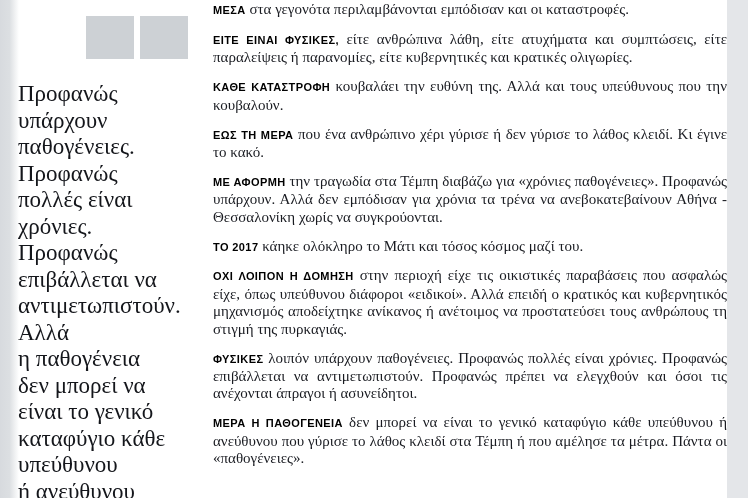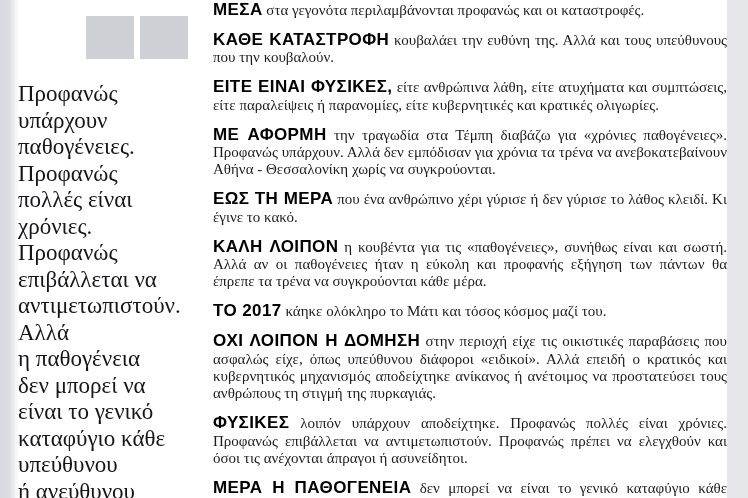--- a/index.html
+++ b/index.html
@@ -41,21 +41,21 @@
   }
   .body-col p {
     margin: 0 0 11.5px 0;
     font-size: 15px; line-height: 17.4px;
     text-align: justify;
     color: #1a1c22;
   }
   .lead {
     font-family: "Liberation Sans", sans-serif;
     font-weight: 700;
-    font-size: 17px;
+    font-size: 11px;
     letter-spacing: 0.4px;
     color: #000000;
   }
 </style>
 </head>
 <body>
 
 <div class="left-strip"></div>
 <div class="right-strip"></div>
 
@@ -77,23 +77,22 @@
 η παθογένεια
 δεν μπορεί να
 είναι το γενικό
 καταφύγιο κάθε
 υπεύθυνου
 ή ανεύθυνου
 που γύρισε</div>
 </div>
 
 <div class="body-col">
-  <p><span class="lead">ΜΕΣΑ</span> <span>στα γεγονότα περιλαμβάνονται προφανώς και οι καταστροφές.</span></p>
+  <p><span class="lead">ΜΕΣΑ</span> <span>στα γεγονότα περιλαμβάνονται εμπόδισαν και οι καταστροφές.</span></p>
+  <p><span class="lead">ΕΙΤΕ ΕΙΝΑΙ ΦΥΣΙΚΕΣ,</span> <span>είτε ανθρώπινα λάθη, είτε ατυχήματα και συμπτώσεις, είτε παραλείψεις ή παρανομίες, είτε κυβερνητικές και κρατικές ολιγωρίες.</span></p>
   <p><span class="lead">ΚΑΘΕ ΚΑΤΑΣΤΡΟΦΗ</span> <span>κουβαλάει την ευθύνη της. Αλλά και τους υπεύθυνους που την κουβαλούν.</span></p>
-  <p><span class="lead">ΕΙΤΕ ΕΙΝΑΙ ΦΥΣΙΚΕΣ,</span> <span>είτε ανθρώπινα λάθη, είτε ατυχήματα και συμπτώσεις, είτε παραλείψεις ή παρανομίες, είτε κυβερνητικές και κρατικές ολιγωρίες.</span></p>
+  <p><span class="lead">ΕΩΣ ΤΗ ΜΕΡΑ</span> <span>που ένα ανθρώπινο χέρι γύρισε ή δεν γύρισε το λάθος κλειδί. Κι έγινε το κακό.</span></p>
   <p><span class="lead">ΜΕ ΑΦΟΡΜΗ</span> <span>την τραγωδία στα Τέμπη διαβάζω για «χρόνιες παθογένειες». Προφανώς υπάρχουν. Αλλά δεν εμπόδισαν για χρόνια τα τρένα να ανεβοκατεβαίνουν Αθήνα - Θεσσαλονίκη χωρίς να συγκρούονται.</span></p>
-  <p><span class="lead">ΕΩΣ ΤΗ ΜΕΡΑ</span> <span>που ένα ανθρώπινο χέρι γύρισε ή δεν γύρισε το λάθος κλειδί. Κι έγινε το κακό.</span></p>
-  <p><span class="lead">ΚΑΛΗ ΛΟΙΠΟΝ</span> <span>η κουβέντα για τις «παθογένειες», συνήθως είναι και σωστή. Αλλά αν οι παθογένειες ήταν η εύκολη και προφανής εξήγηση των πάντων θα έπρεπε τα τρένα να συγκρούονται κάθε μέρα.</span></p>
   <p><span class="lead">ΤΟ 2017</span> <span>κάηκε ολόκληρο το Μάτι και τόσος κόσμος μαζί του.</span></p>
   <p><span class="lead">ΟΧΙ ΛΟΙΠΟΝ Η ΔΟΜΗΣΗ</span> <span>στην περιοχή είχε τις οικιστικές παραβάσεις που ασφαλώς είχε, όπως υπεύθυνου διάφοροι «ειδικοί». Αλλά επειδή ο κρατικός και κυβερνητικός μηχανισμός αποδείχτηκε ανίκανος ή ανέτοιμος να προστατεύσει τους ανθρώπους τη στιγμή της πυρκαγιάς.</span></p>
-  <p><span class="lead">ΦΥΣΙΚΕΣ</span> <span>λοιπόν υπάρχουν αποδείχτηκε. Προφανώς πολλές είναι χρόνιες. Προφανώς επιβάλλεται να αντιμετωπιστούν. Προφανώς πρέπει να ελεγχθούν και όσοι τις ανέχονται άπραγοι ή ασυνείδητοι.</span></p>
+  <p><span class="lead">ΦΥΣΙΚΕΣ</span> <span>λοιπόν υπάρχουν παθογένειες. Προφανώς πολλές είναι χρόνιες. Προφανώς επιβάλλεται να αντιμετωπιστούν. Προφανώς πρέπει να ελεγχθούν και όσοι τις ανέχονται άπραγοι ή ασυνείδητοι.</span></p>
   <p><span class="lead">ΜΕΡΑ Η ΠΑΘΟΓΕΝΕΙΑ</span> <span>δεν μπορεί να είναι το γενικό καταφύγιο κάθε υπεύθυνου ή ανεύθυνου που γύρισε το λάθος κλειδί στα Τέμπη ή που αμέλησε τα μέτρα. Πάντα οι «παθογένειες».</span></p>
 </div>
 
 </body></html>

